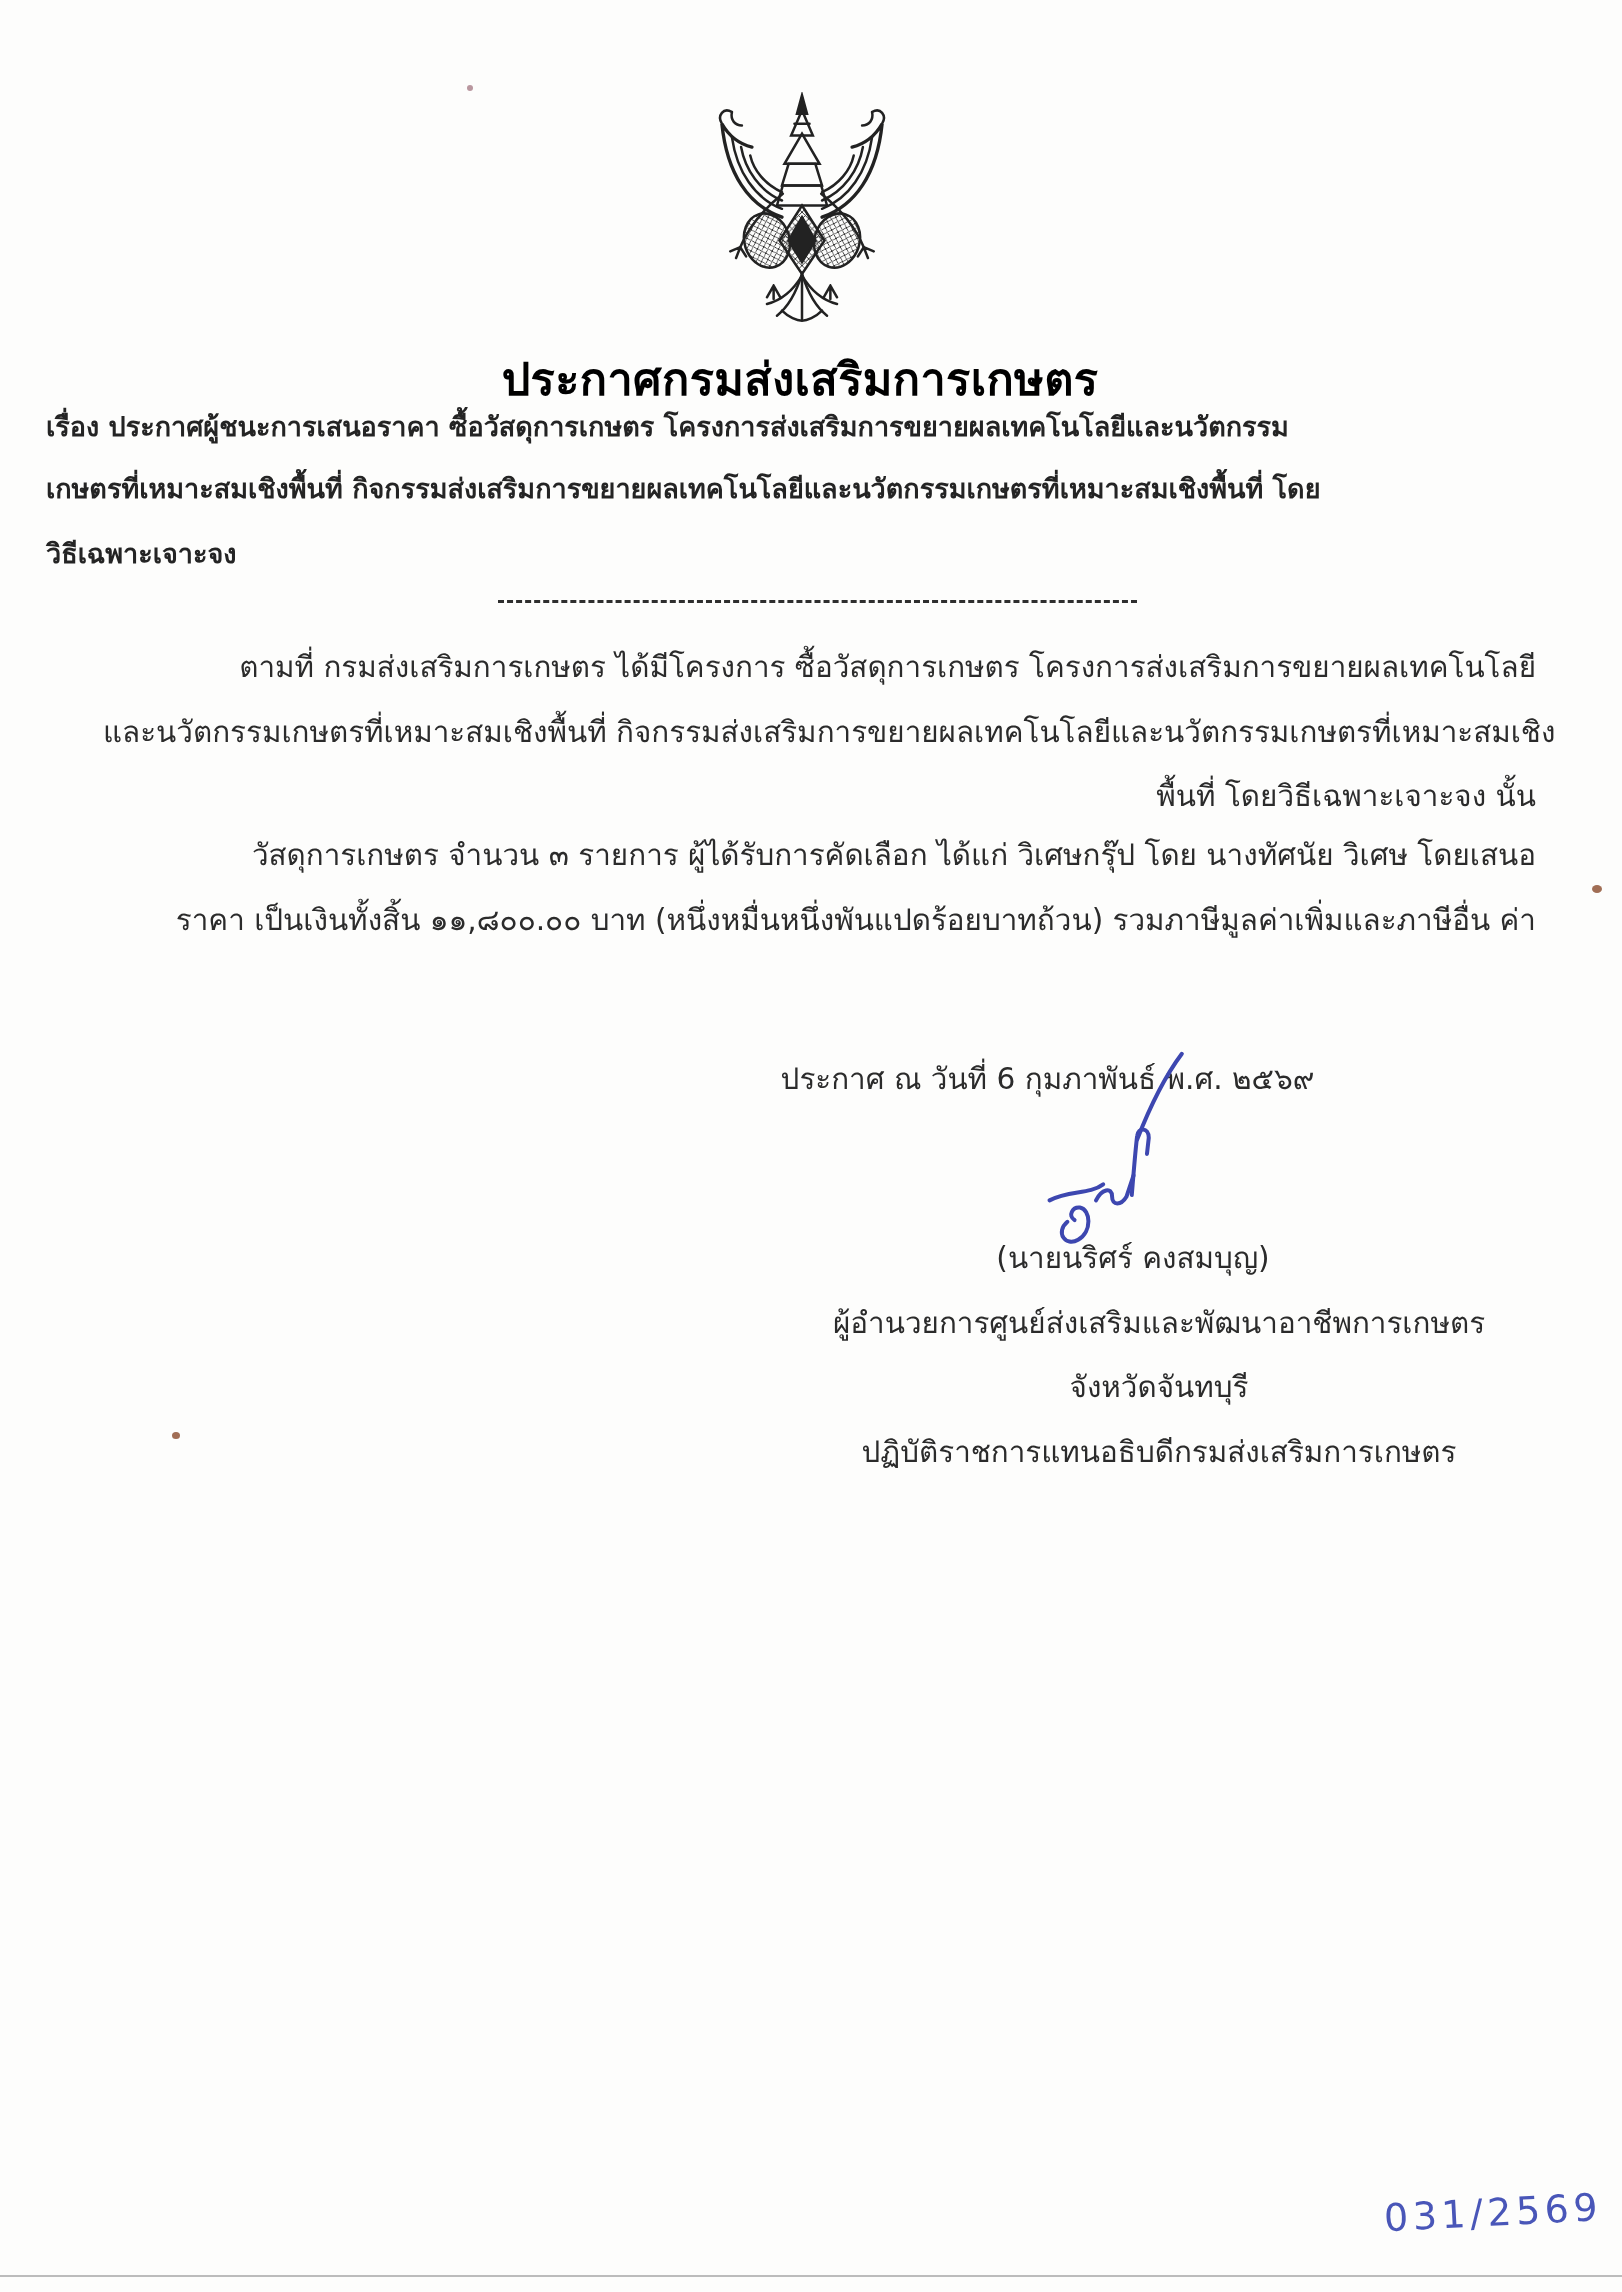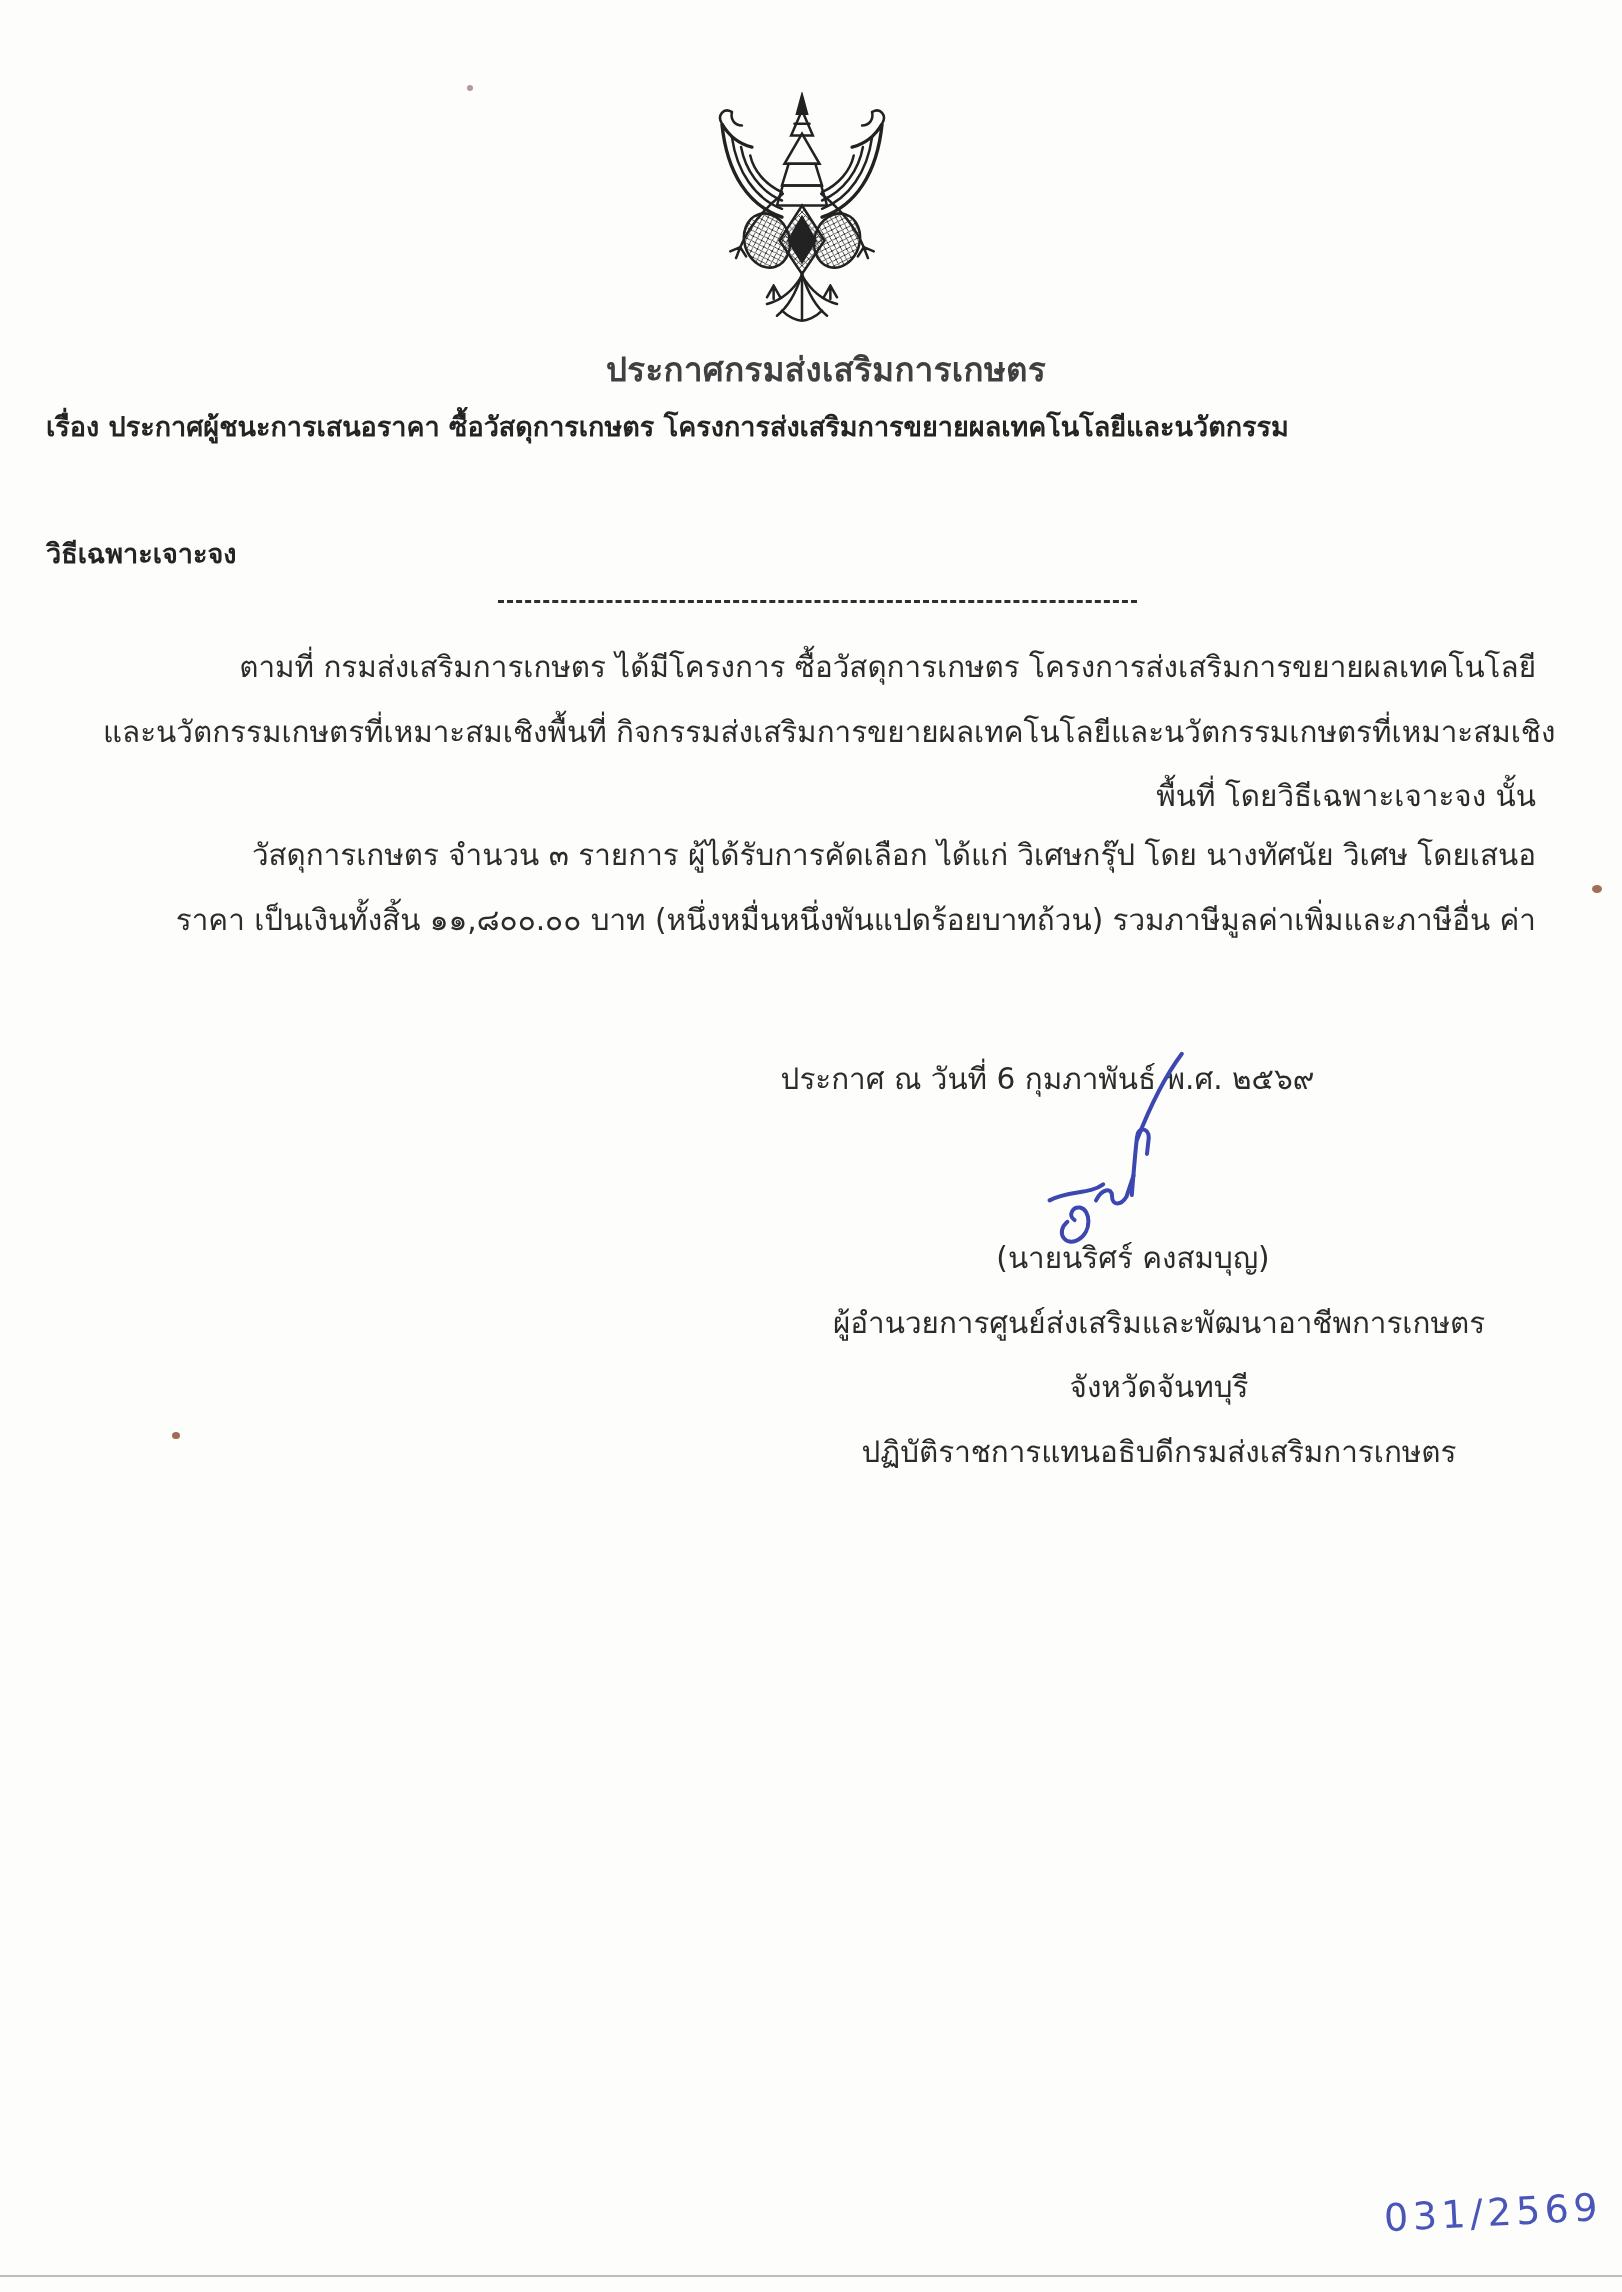--- a/index.html
+++ b/index.html
@@ -9,22 +9,22 @@
     width: 1623px;
     height: 2293px;
     background: #fdfdfc;
     font-family: "DejaVu Sans", "Liberation Sans", sans-serif;
     color: #262626;
     overflow: hidden;
   }
   .abs { position: absolute; }
   .center { text-align: center; }
   .title-line {
-    left: 38px; width: 1576px;
-    font-size: 33px; font-weight: 700; color: #404040;
+    left: 12px; width: 1576px;
+    font-size: 45px; font-weight: 700; color: #000000;
     letter-spacing: 0.4px;
   }
   .subject-line {
     left: 46px; width: 1531px;
     font-size: 27px; font-weight: 700; color: #242424;
   }
   .body-line {
     left: 103px; width: 1433px;
     font-size: 29.6px; font-weight: 400; color: #2b2b2b;
     text-align: right; white-space: nowrap;
@@ -120,20 +120,21 @@
 
         <path d="M86,232 l-8,14 m8,-14 l0,16 m0,-16 l8,14"></path>
         <path d="M154,232 l-8,14 m8,-14 l0,16 m0,-16 l8,14"></path>
       </g>
     </svg>
   </div>
 
   <div class="abs title-line center" style="top:343px">ประกาศกรมส่งเสริมการเกษตร</div>
 
   <div class="abs subject-line" style="top:405px">เรื่อง ประกาศผู้ชนะการเสนอราคา ซื้อวัสดุการเกษตร โครงการส่งเสริมการขยายผลเทคโนโลยีและนวัตกรรม</div>
+  <div class="abs subject-line" style="top:467px">เกษตรที่เหมาะสมเชิงพื้นที่ กิจกรรมส่งเสริมการขยายผลเทคโนโลยีและนวัตกรรมเกษตรที่เหมาะสมเชิงพื้นที่ โดย</div>
   <div class="abs subject-line" style="top:532px">วิธีเฉพาะเจาะจง</div>
 
   <div class="abs dashed-sep"></div>
 
   <div class="abs body-line indent" style="top:643px">ตามที่ กรมส่งเสริมการเกษตร ได้มีโครงการ ซื้อวัสดุการเกษตร โครงการส่งเสริมการขยายผลเทคโนโลยี</div>
   <div class="abs body-line" style="top:708px">และนวัตกรรมเกษตรที่เหมาะสมเชิงพื้นที่ กิจกรรมส่งเสริมการขยายผลเทคโนโลยีและนวัตกรรมเกษตรที่เหมาะสมเชิง</div>
   <div class="abs body-line" style="top:772px">พื้นที่ โดยวิธีเฉพาะเจาะจง  นั้น</div>
 
   <div class="abs body-line indent" style="top:831px">วัสดุการเกษตร จำนวน ๓ รายการ ผู้ได้รับการคัดเลือก ได้แก่ วิเศษกรุ๊ป โดย นางทัศนัย วิเศษ โดยเสนอ</div>
   <div class="abs body-line" style="top:896px">ราคา เป็นเงินทั้งสิ้น ๑๑,๘๐๐.๐๐ บาท (หนึ่งหมื่นหนึ่งพันแปดร้อยบาทถ้วน) รวมภาษีมูลค่าเพิ่มและภาษีอื่น ค่า</div>

